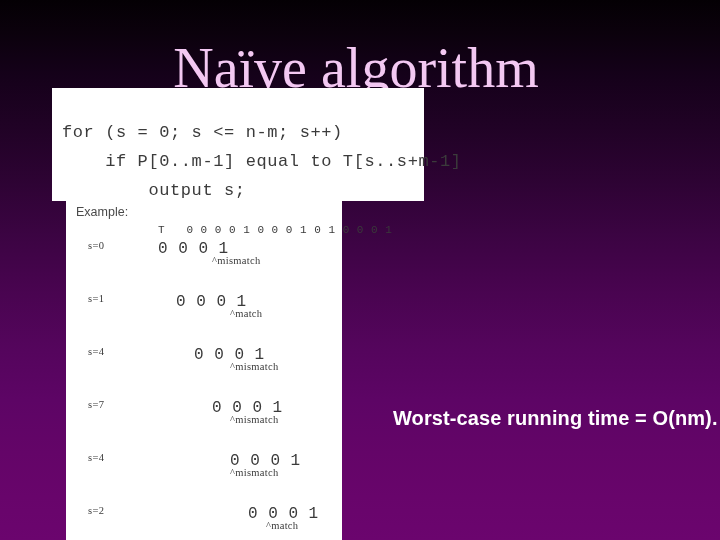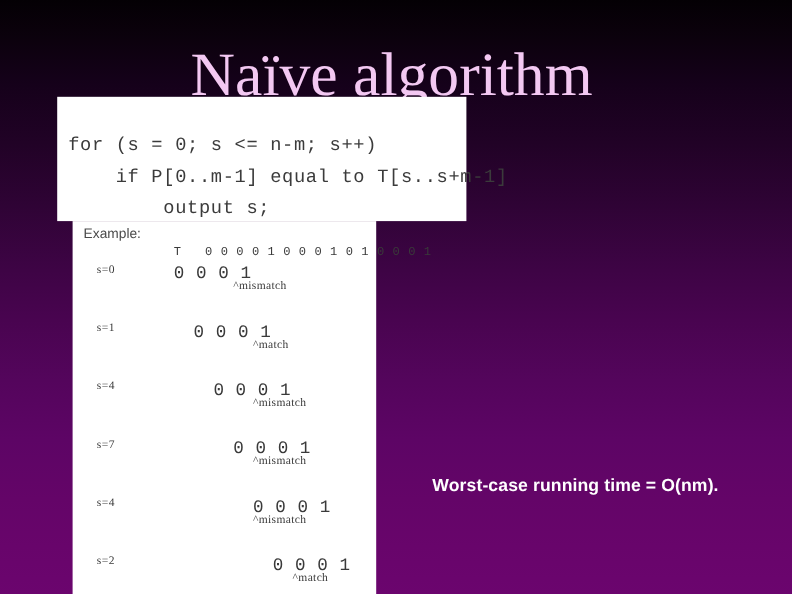--- a/index.html
+++ b/index.html
@@ -142,27 +142,26 @@
     font-size: 10.5px;
     font-family: Liberation Serif, serif;
   }
 
   
   #worst-case {
     position: absolute;
     left: 393px;
     top: 407px;
     font-family: "Liberation Sans", sans-serif;
-    font-size: 16px;
+    font-size: 20px;
     font-weight: bold;
     line-height: 22px;
     color: #ffffff;
     white-space: nowrap;
     letter-spacing: 0.1px;
-    margin-top: 24px;
   }
 </style>
 </head>
 <body>
 
 <div id="slide">
 
 
   <div id="title">Naïve algorithm</div>
 

